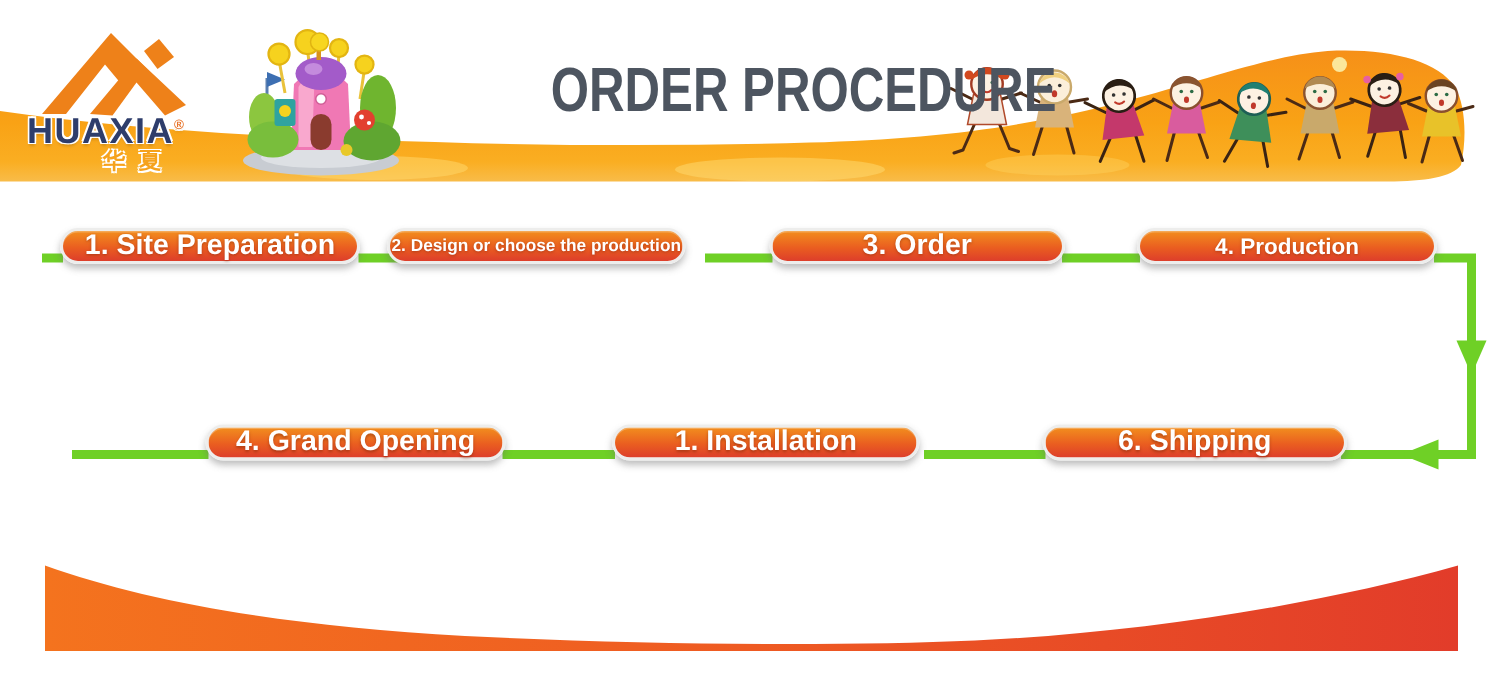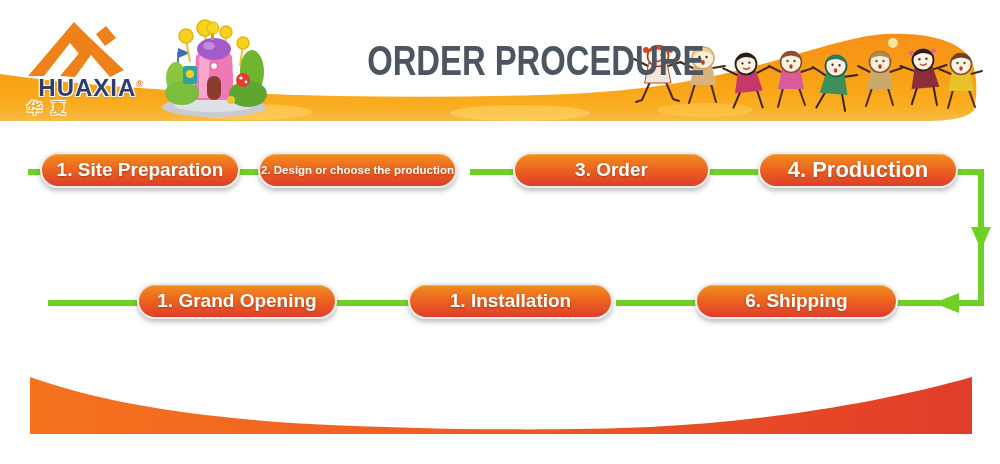--- a/index.html
+++ b/index.html
@@ -3,43 +3,43 @@
 <meta charset="utf-8">
 <style>
   html,body{margin:0;padding:0;background:#fff;}
   body{width:1000px;height:464px;position:relative;overflow:hidden;
        font-family:"Liberation Sans",sans-serif;}
 
   
   #header{position:absolute;left:0;top:0;width:1000px;height:132px;}
   #header-art{position:absolute;left:0;top:0;width:1000px;height:132px;}
 
-  #brand-text{position:absolute;left:4px;top:76px;width:140px;text-align:right;
+  #brand-text{position:absolute;left:18px;top:76px;width:140px;text-align:left;
     font-size:24px;font-weight:bold;letter-spacing:1px;color:#2E3D6B;line-height:1;
     text-shadow:-1px -1px 0 #fff,1px -1px 0 #fff,-1px 1px 0 #fff,1px 1px 0 #fff,0 2px 2px rgba(0,0,0,.15);}
   #brand-reg{font-size:9px;vertical-align:super;color:#E8742A;font-weight:bold;}
-  #brand-cn{position:absolute;left:18px;top:100px;width:140px;text-align:left;
+  #brand-cn{position:absolute;left:18px;top:100px;width:140px;text-align:center;
     font-size:15px;font-weight:bold;letter-spacing:9px;text-indent:9px;color:#F6A21C;line-height:1;
     text-shadow:-1px -1px 0 #fff,1px -1px 0 #fff,-1px 1px 0 #fff,1px 1px 0 #fff;}
 
   #page-title{position:absolute;left:338px;top:40px;width:324px;text-align:center;
     font-size:40px;font-weight:800;color:#4D5560;line-height:1;letter-spacing:0px;
     transform:scale(.82,1.04);transform-origin:50% 0;white-space:nowrap;}
 
   
-  .step{position:absolute;height:36px;border-radius:21px;box-sizing:border-box;
+  .step{position:absolute;height:24px;border-radius:21px;box-sizing:border-box;
     display:flex;align-items:center;justify-content:center;
     background:linear-gradient(180deg,#F28E1E 0%,#EA5E20 55%,#DD3E2B 100%);
     border:2px solid #EDEDEC;color:#fff;font-weight:bold;
     text-shadow:0 1px 2px rgba(130,40,10,.55);
     box-shadow:0 3px 5px rgba(110,110,110,.45), inset 0 1px 0 rgba(255,255,255,.25);}
   .s1{left:40px;top:152px;width:200px;font-size:19px;}
   .s2{left:258px;top:152px;width:199px;font-size:11.5px;}
   .s3{left:513px;top:152px;width:197px;font-size:19px;text-align:right;}
-  .s4{left:758px;top:152px;width:200px;font-size:22px;}
+  .s4{left:758px;top:152px;width:200px;font-size:15px;}
   .s5{left:695px;top:283px;width:203px;font-size:19px;}
   .s6{left:408px;top:283px;width:205px;font-size:19px;}
   .s7{left:137px;top:283px;width:200px;font-size:19px;}
 
   #connectors{position:absolute;left:0;top:0;width:1000px;height:464px;pointer-events:none;}
   #swoosh{position:absolute;left:0;top:360px;width:1000px;height:104px;}
 </style>
 </head>
 <body>
 
@@ -209,21 +209,21 @@
     <path d="M959,293 L959,313 L934,303 Z"></path>
   </g>
 </svg>
 
 <div class="step s1">1. Site Preparation</div>
 <div class="step s2">2. Design or choose the production</div>
 <div class="step s3">3. Order</div>
 <div class="step s4">4. Production</div>
 <div class="step s5">6. Shipping</div>
 <div class="step s6">1. Installation</div>
-<div class="step s7">1. Grand Opening</div>
+<div class="step s7">4. Grand Opening</div>
 
 <svg id="swoosh" viewBox="0 0 1000 104">
   <defs>
     <linearGradient id="swG" x1="0" y1="0" x2="1" y2="0">
       <stop offset="0" stop-color="#F4731E"></stop>
       <stop offset="0.5" stop-color="#EE5A22"></stop>
       <stop offset="1" stop-color="#E23C2A"></stop>
     </linearGradient>
   </defs>
   <path fill="url(#swG)" d="M30,17 C100,42 190,57 310,64 C430,70 560,71 650,67

